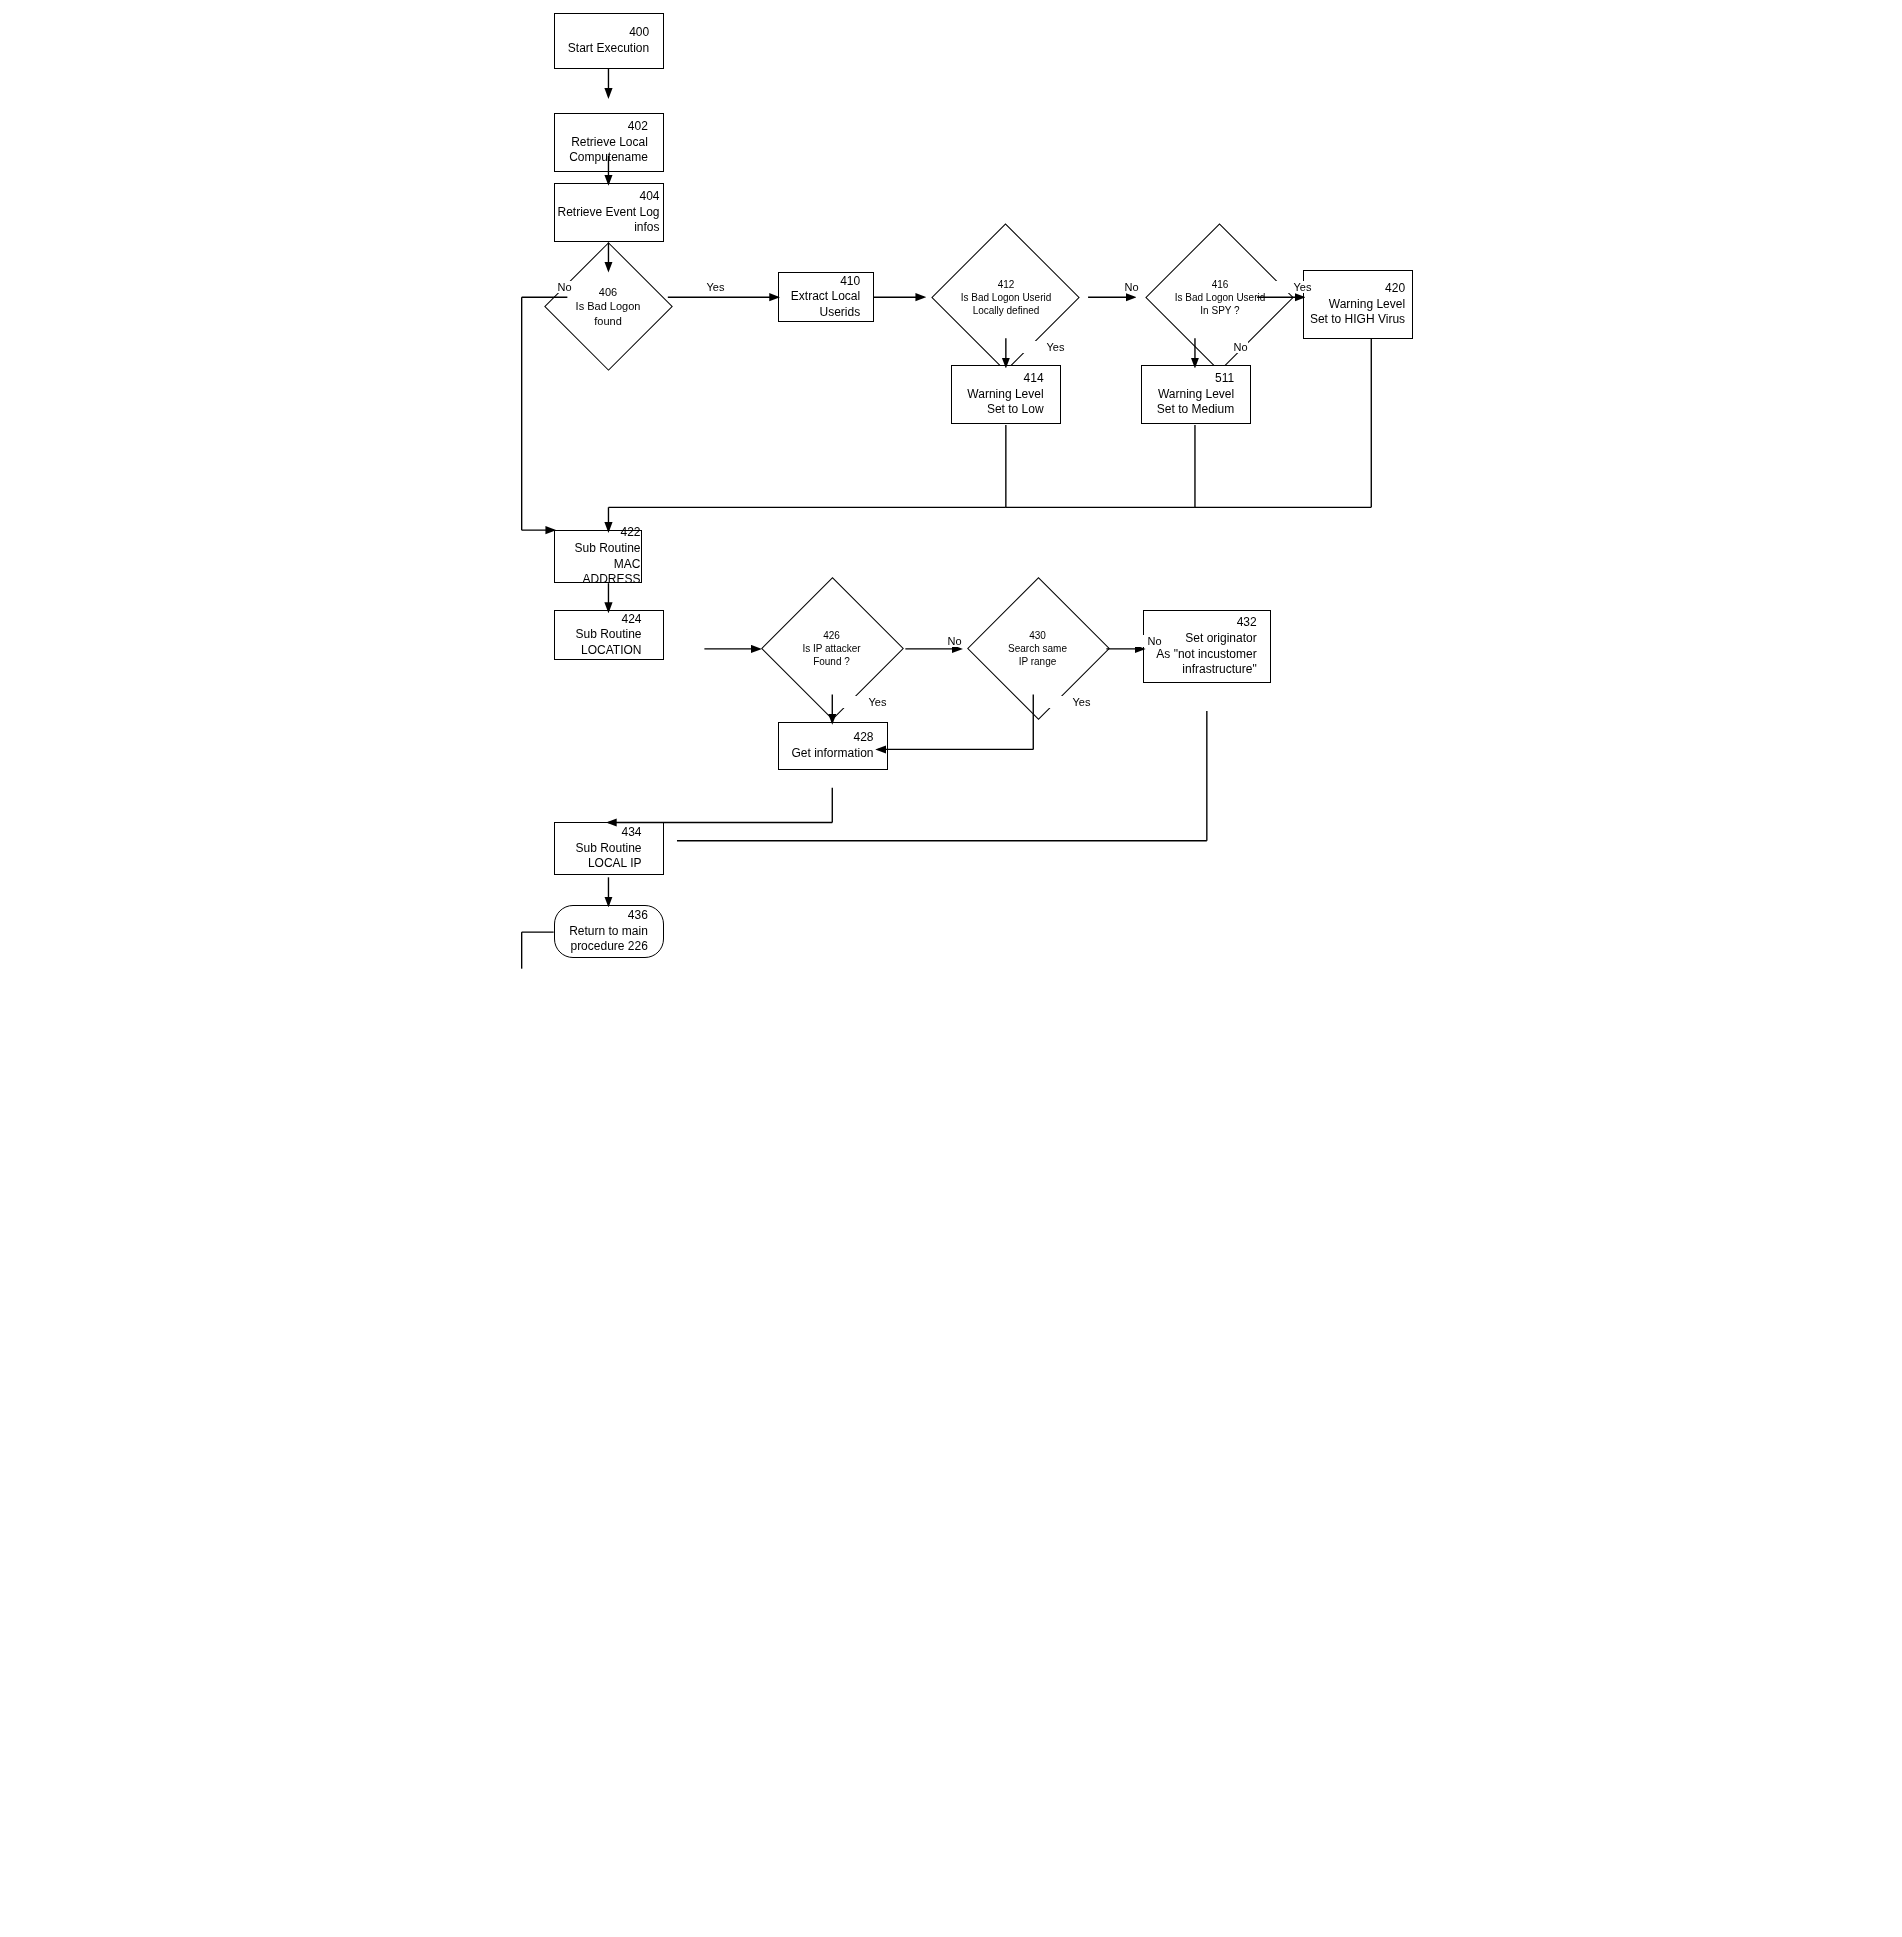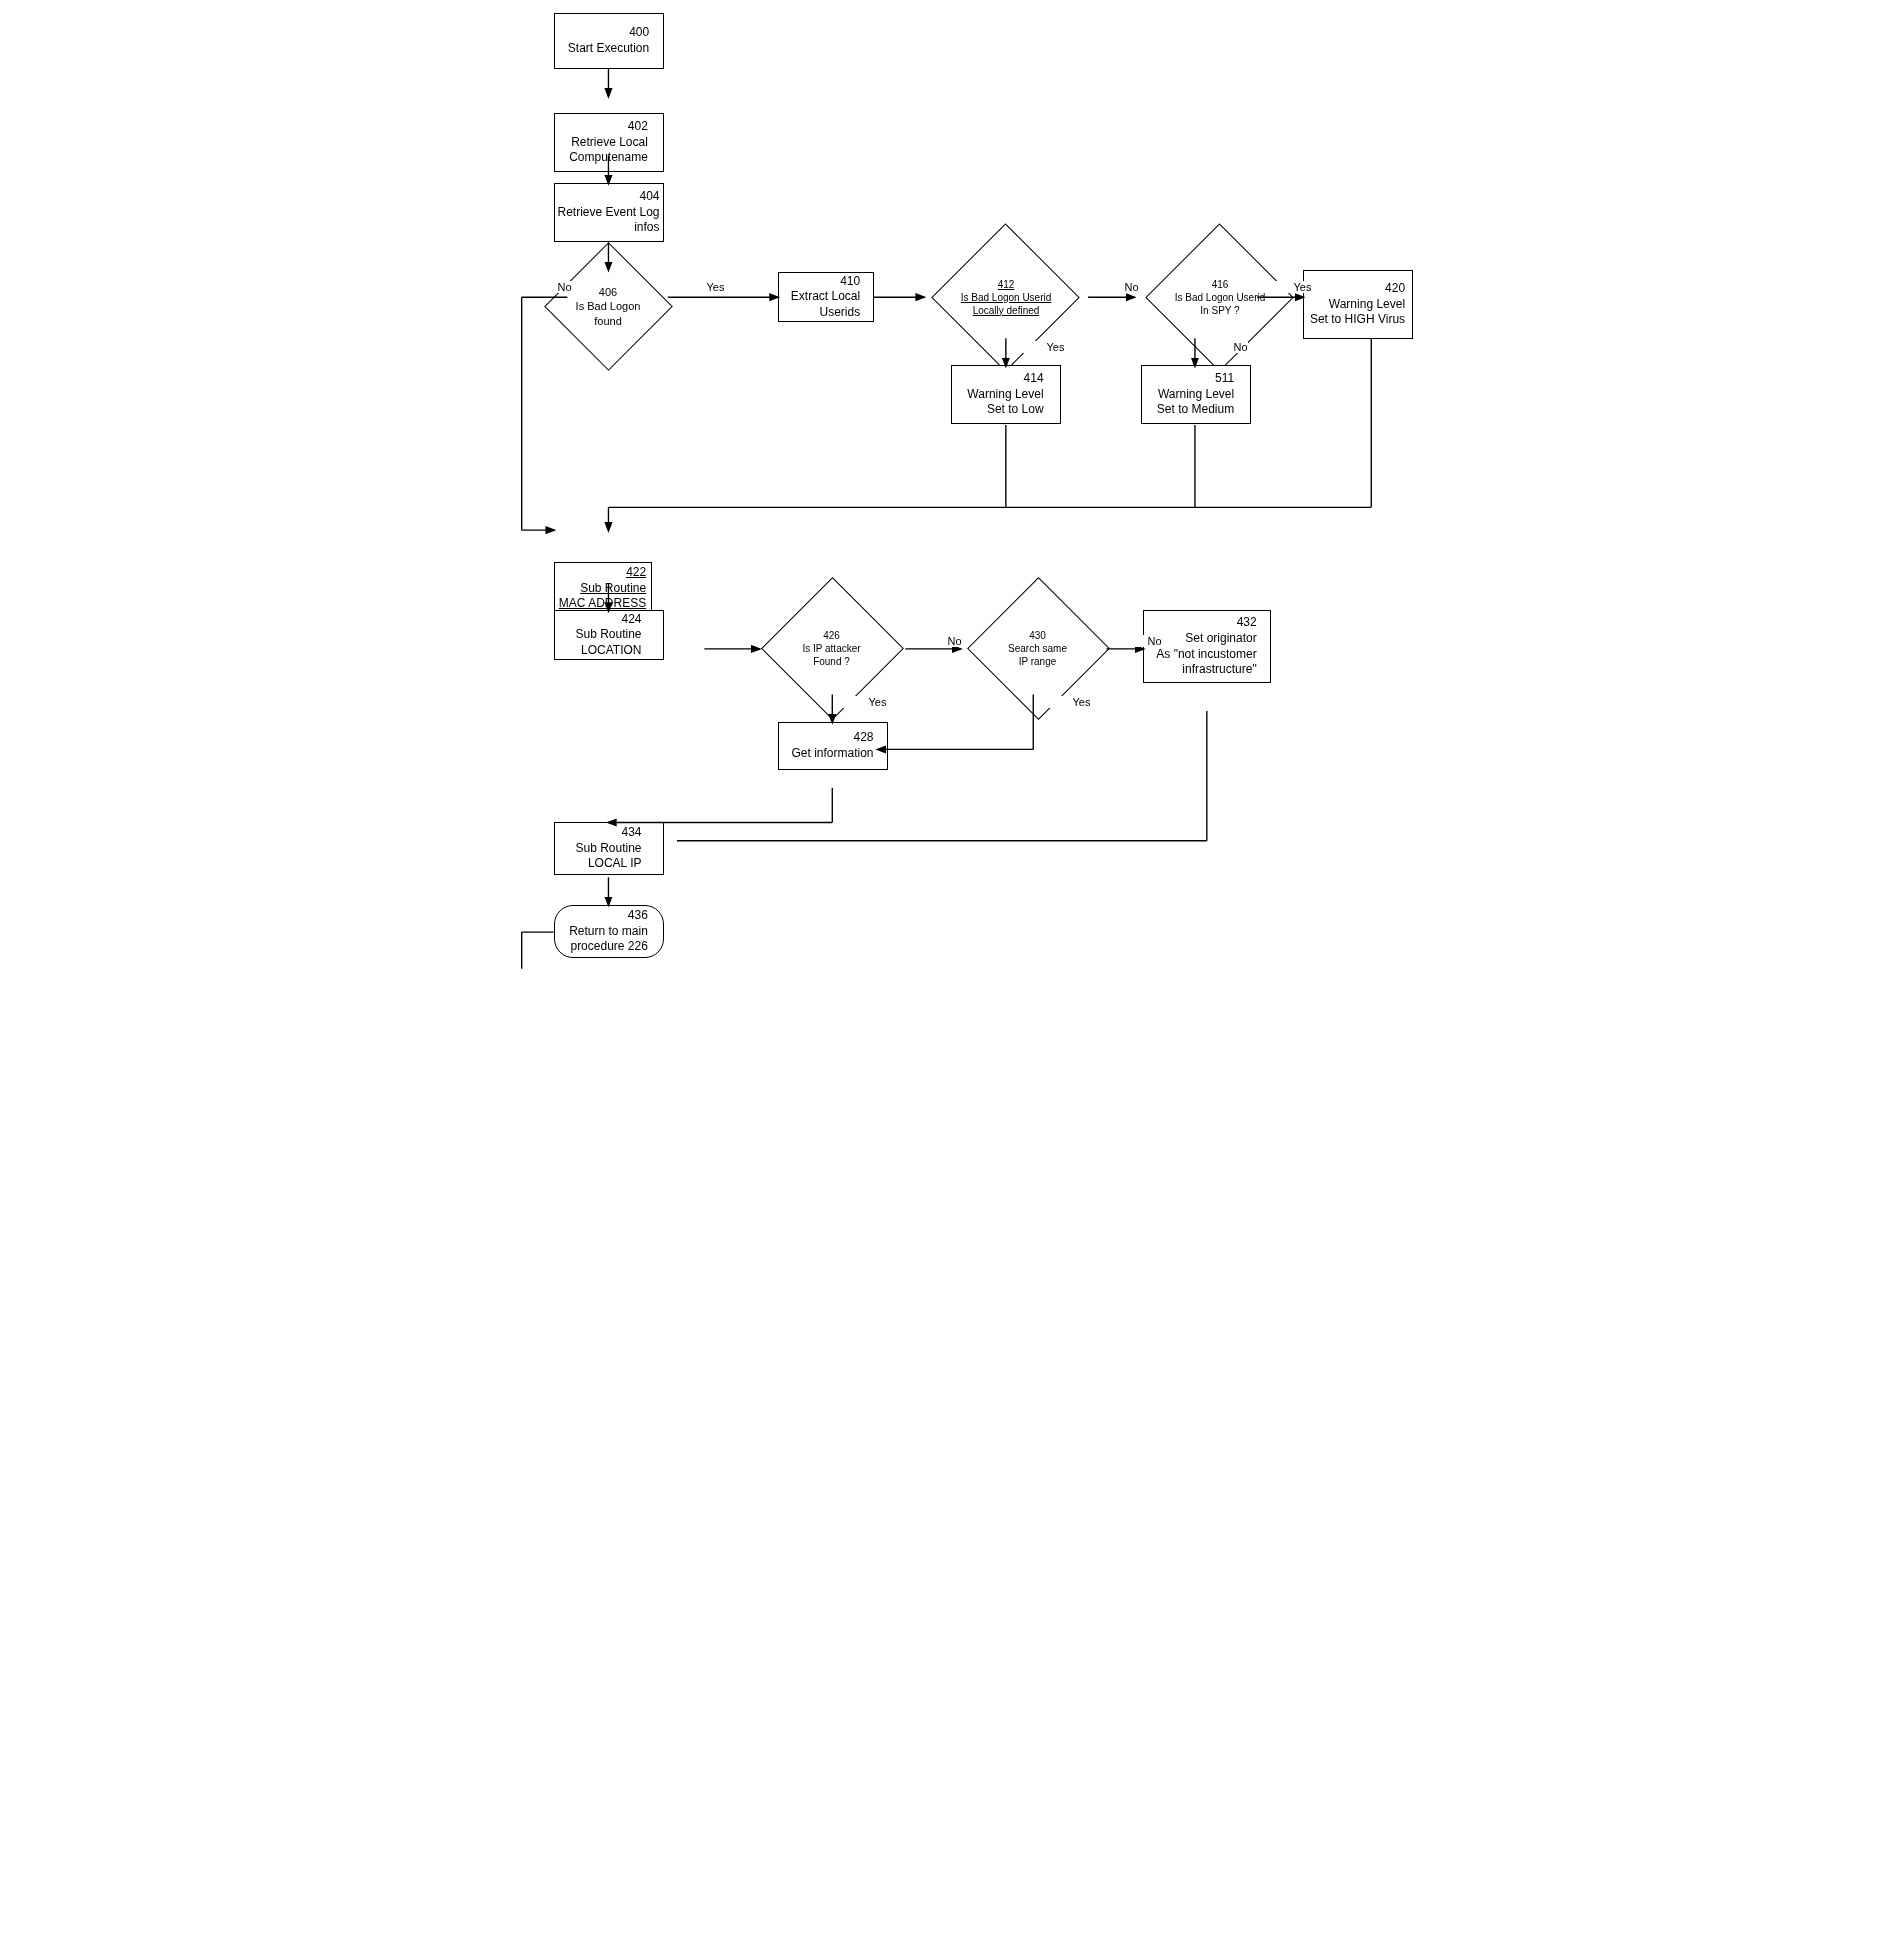--- a/index.html
+++ b/index.html
@@ -156,21 +156,21 @@
   </div>
 
   <div class="box" style="left:302px; top:272px; width:96px; height:50px;">
     <span style="white-space:pre-line;">410
 Extract Local
 Userids</span>
   </div>
 
   <div class="diamond" style="left:439px; top:256px; width:183px; height:82px;">
     <div class="diamond-inner" style="width:105px; height:105px; top:-11px; left:38px;"></div>
-    <div class="diamond-text" style="font-size:10px;text-decoration:underline;">412<br>Is Bad Logon Userid<br>Locally defined</div>
+    <div class="diamond-text" style="font-size:10px;">412<br>Is Bad Logon Userid<br>Locally defined</div>
   </div>
 
   <div class="box" style="left:475px; top:365px; width:110px; height:59px;">
     <span style="white-space:pre-line;">414
 Warning Level
 Set to Low</span>
   </div>
 
   <div class="diamond" style="left:653px; top:256px; width:183px; height:82px;">
     <div class="diamond-inner" style="width:105px; height:105px; top:-11px; left:38px;"></div>
@@ -182,21 +182,21 @@
 Warning Level
 Set to Medium</span>
   </div>
 
   <div class="box" style="left:827px; top:270px; width:110px; height:69px;">
     <span style="white-space:pre-line;">420
 Warning Level
 Set to HIGH Virus</span>
   </div>
 
-  <div class="box" style="left:78px; top:562px; width:98px; height:53px;text-decoration:underline;">
+  <div class="box" style="left:78px; top:530px; width:88px; height:53px;">
     <span style="white-space:pre-line;">422
 Sub Routine
 MAC ADDRESS</span>
   </div>
 
   <div class="box" style="left:78px; top:610px; width:110px; height:50px;">
     <span style="white-space:pre-line;">424
 Sub Routine
 LOCATION</span>
   </div>

